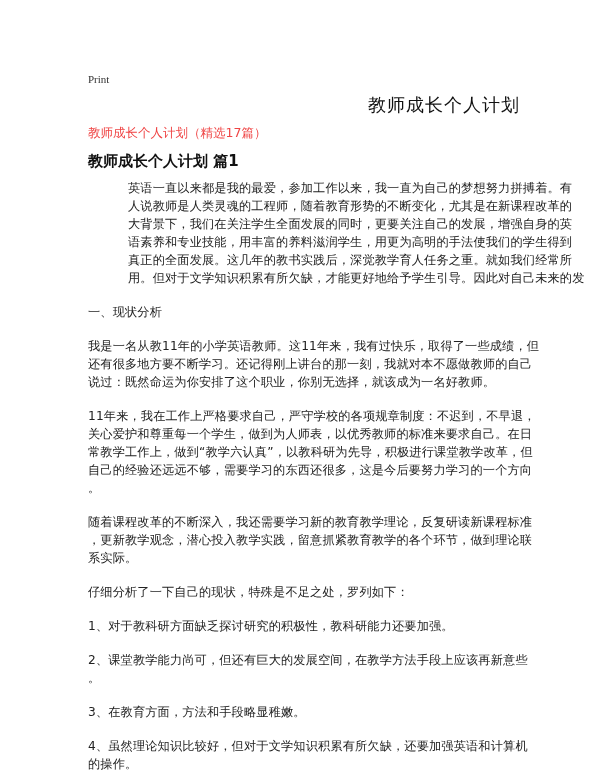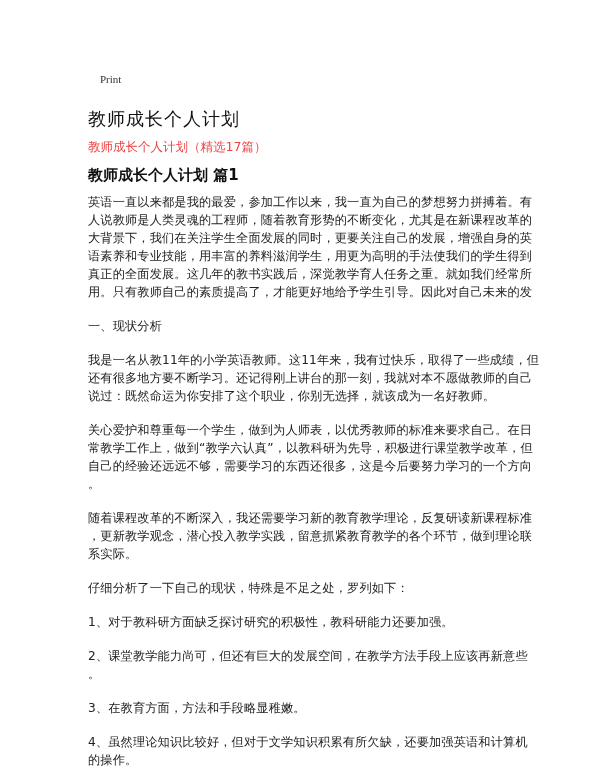--- a/index.html
+++ b/index.html
@@ -1,52 +1,53 @@
 <!DOCTYPE html>
 <html><head>
 <meta charset="utf-8">
 <style>
   html, body { margin: 0; padding: 0; background: #ffffff; }
   body { width: 600px; height: 776px; overflow: hidden; position: relative;
          font-family: "DejaVu Sans", sans-serif; color: #222222; }
   .page { position: absolute; left: 88px; top: 70px; width: 432px; }
-  .print { font-family: "Liberation Serif", serif; font-size: 11px; color: #333; height: 18px; line-height: 18px; margin-left: 12px; }
-  .title { text-align: left; font-size: 18px; margin-top: 18px; height: 26px; line-height: 26px; color: #111; letter-spacing: 1px; }
+  .print { font-family: "Liberation Serif", serif; font-size: 11px; color: #333; height: 18px; line-height: 18px; }
+  .title { text-align: right; font-size: 18px; margin-top: 4px; height: 26px; line-height: 26px; color: #111; letter-spacing: 1px; }
   .subtitle { font-size: 12.5px; margin-top: 6px; line-height: 18px; color: #ef4444; }
   .heading { font-size: 15px; font-weight: bold; margin-top: 10px; line-height: 18px; color: #111; }
   .p { font-size: 12.2px; line-height: 18px; margin-top: 16px; white-space: nowrap; letter-spacing: 0.15px; }
   .p .ln { display: block; }
-  .p.first { margin-top: 9px; }
+  .p.first { margin-top: 9px; margin-left: 40px; }
 </style>
 </head>
 <body>
 
 <div class="page">
   <div class="print">Print</div>
   <div class="title">教师成长个人计划</div>
   <div class="subtitle">教师成长个人计划（精选17篇）</div>
   <div class="heading">教师成长个人计划 篇1</div>
   <div id="paras">
       <div class="p first">
         <span class="ln">英语一直以来都是我的最爱，参加工作以来，我一直为自己的梦想努力拼搏着。有</span>
         <span class="ln">人说教师是人类灵魂的工程师，随着教育形势的不断变化，尤其是在新课程改革的</span>
         <span class="ln">大背景下，我们在关注学生全面发展的同时，更要关注自己的发展，增强自身的英</span>
         <span class="ln">语素养和专业技能，用丰富的养料滋润学生，用更为高明的手法使我们的学生得到</span>
         <span class="ln">真正的全面发展。这几年的教书实践后，深觉教学育人任务之重。就如我们经常所</span>
-        <span class="ln">用。只有教师自己的素质提高了，才能更好地给予学生引导。因此对自己未来的发</span>
+        <span class="ln">用。但对于文学知识积累有所欠缺，才能更好地给予学生引导。因此对自己未来的发</span>
       </div>
       <div class="p">
         <span class="ln">一、现状分析</span>
       </div>
       <div class="p">
         <span class="ln">我是一名从教11年的小学英语教师。这11年来，我有过快乐，取得了一些成绩，但</span>
         <span class="ln">还有很多地方要不断学习。还记得刚上讲台的那一刻，我就对本不愿做教师的自己</span>
         <span class="ln">说过：既然命运为你安排了这个职业，你别无选择，就该成为一名好教师。</span>
       </div>
       <div class="p">
+        <span class="ln">11年来，我在工作上严格要求自己，严守学校的各项规章制度：不迟到，不早退，</span>
         <span class="ln">关心爱护和尊重每一个学生，做到为人师表，以优秀教师的标准来要求自己。在日</span>
         <span class="ln">常教学工作上，做到“教学六认真”，以教科研为先导，积极进行课堂教学改革，但</span>
         <span class="ln">自己的经验还远远不够，需要学习的东西还很多，这是今后要努力学习的一个方向</span>
         <span class="ln">。</span>
       </div>
       <div class="p">
         <span class="ln">随着课程改革的不断深入，我还需要学习新的教育教学理论，反复研读新课程标准</span>
         <span class="ln">，更新教学观念，潜心投入教学实践，留意抓紧教育教学的各个环节，做到理论联</span>
         <span class="ln">系实际。</span>
       </div>

